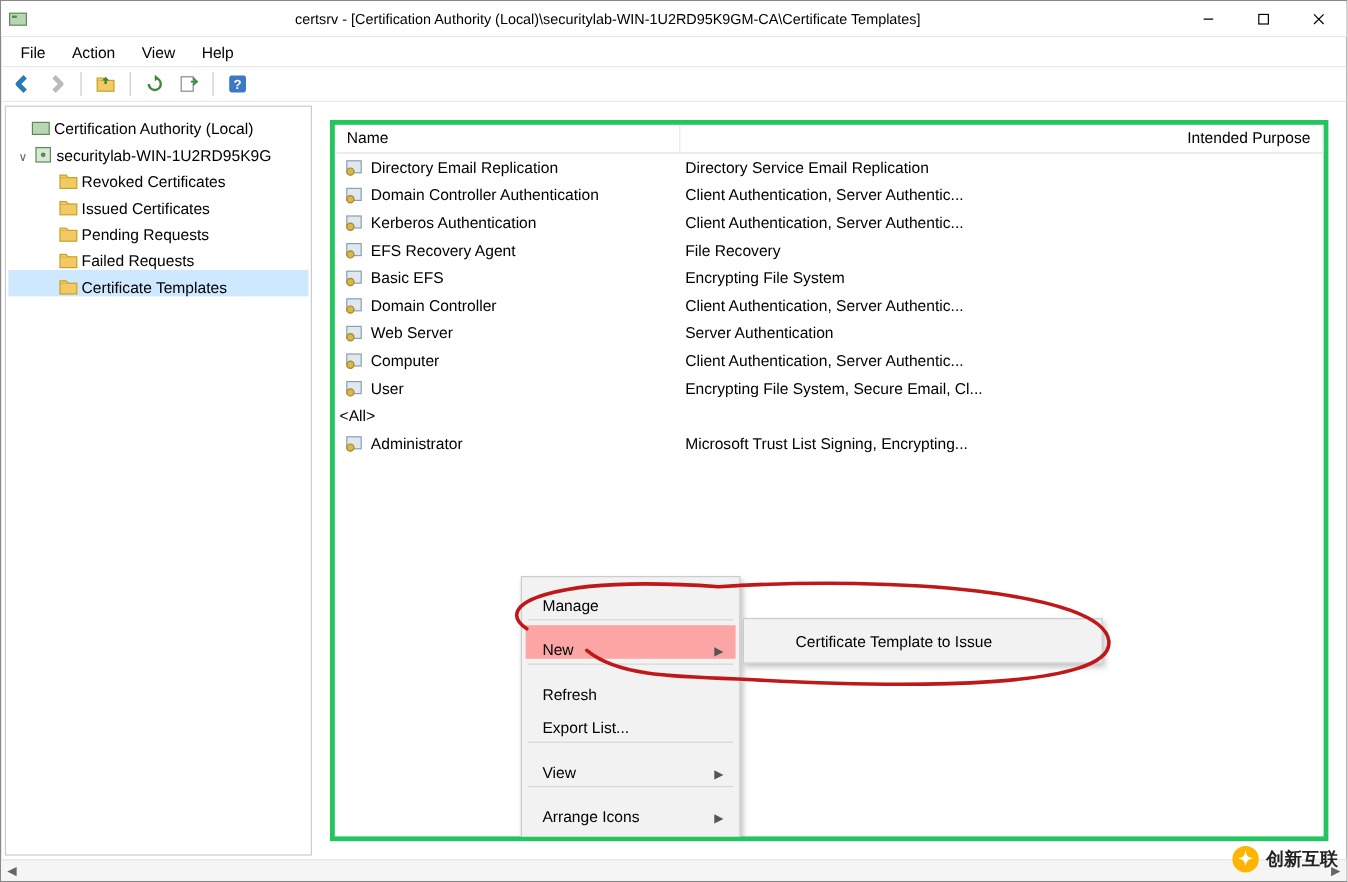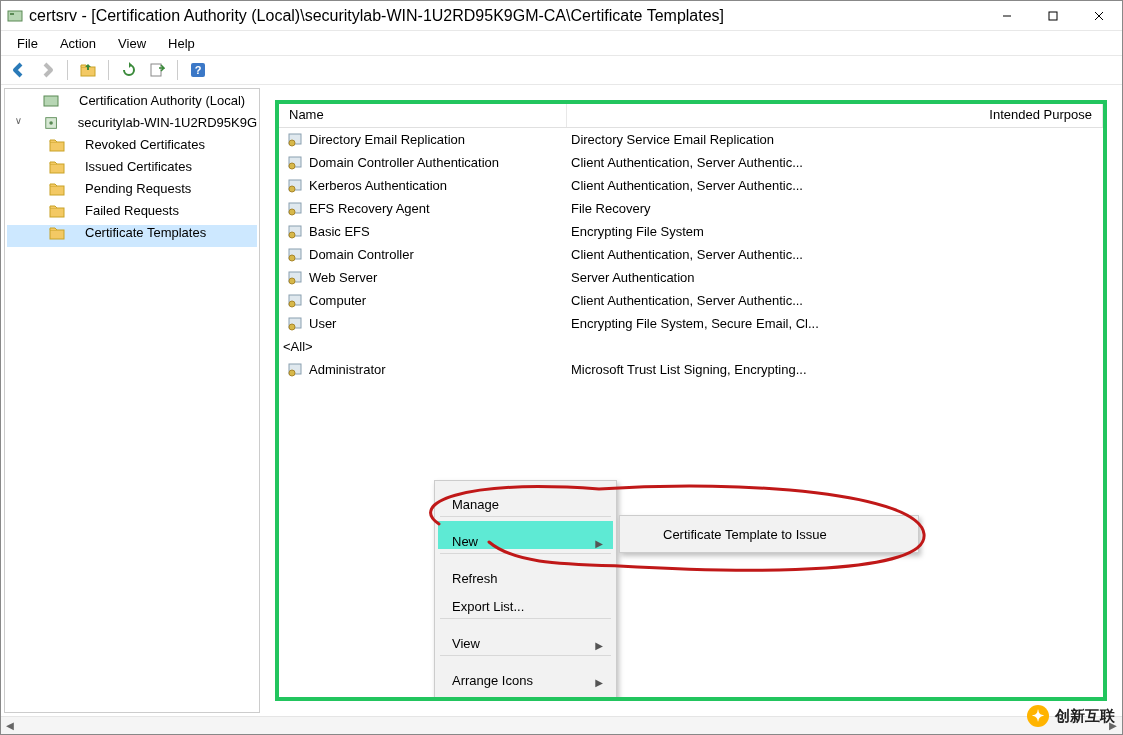--- a/index.html
+++ b/index.html
@@ -1,34 +1,34 @@
 <!DOCTYPE html>
 <html><head>
 <meta charset="utf-8">
 <style>
   * { box-sizing: border-box; margin: 0; padding: 0; }
   html, body { width: 1123px; height: 735px; font-family: "Segoe UI", Tahoma, sans-serif; font-size: 13px; color: #000; background: #fff; overflow: hidden; }
   .window { width: 1123px; height: 735px; border: 1px solid #888; display: flex; flex-direction: column; }
   
   .titlebar { height: 30px; background: #fff; display: flex; align-items: center; padding-left: 6px; border-bottom: 1px solid #e8e8e8; }
   .titlebar .appicon { width: 16px; height: 16px; margin-right: 6px; }
-  .titlebar .title { flex: 1; font-size: 16px; color: #000; }
+  .titlebar .title { flex: 1; font-size: 12px; color: #000; text-align: center; }
   .titlebar .winctrls { display: flex; }
   .titlebar .winctrls div { width: 46px; height: 30px; display: flex; align-items: center; justify-content: center; }
   
   .menubar { height: 24px; display: flex; align-items: center; padding-left: 6px; gap: 2px; }
   .menubar .mitem { padding: 3px 10px; }
   
   .toolbar { height: 30px; border-top: 1px solid #e8e8e8; border-bottom: 1px solid #e8e8e8; display: flex; align-items: center; padding-left: 6px; gap: 4px; }
   .toolbar .tbtn { width: 24px; height: 24px; display: flex; align-items: center; justify-content: center; border-radius: 2px; }
   .toolbar .sep { width: 1px; height: 20px; background: #ccc; margin: 0 4px; }
   
   .body { flex: 1; display: flex; overflow: hidden; }
   .tree { width: 256px; border: 1px solid #ccc; margin: 3px 0 3px 3px; padding: 4px 2px; overflow: hidden; position: relative; }
-  .tree .trow { display: flex; align-items: flex-start; height: 22px; white-space: nowrap; gap: 20px; }
+  .tree .trow { display: flex; align-items: flex-end; height: 22px; white-space: nowrap; gap: 3px; }
   .tree .trow.selected { background: #cde8ff; }
   .tree .indent0 { padding-left: 4px; }
   .tree .indent1 { padding-left: 6px; }
   .tree .indent2 { padding-left: 42px; }
   .tree .twisty { width: 12px; text-align: center; color: #666; font-size: 10px; }
   .tree .noicon { width: 12px; }
   .tree .ticon { width: 16px; height: 16px; }
   .list { flex: 1; border: 4px solid #22c55e; margin: 15px; overflow: hidden; position: relative; }
   .list .header { display: flex; height: 24px; border-bottom: 1px solid #e0e0e0; }
   .list .header .col { padding: 3px 10px; border-right: 1px solid #e8e8e8; }
@@ -36,21 +36,21 @@
   .list .header .col.c2 { flex: 1; text-align: right; }
   .list .rows .lrow { display: flex; height: 23px; align-items: center; }
   .list .rows .lrow .cell1 { width: 288px; padding-left: 8px; display: flex; gap: 6px; }
   .list .rows .lrow .cell2 { flex: 1; padding-left: 4px; white-space: nowrap; overflow: hidden; text-overflow: ellipsis; }
   
   .hscroll { height: 18px; border-top: 1px solid #e5e5e5; background: #f5f5f5; display: flex; align-items: center; }
   .hscroll .arrow { width: 18px; height: 18px; display: flex; align-items: center; justify-content: center; color: #666; }
   
   .context-menu { position: absolute; background: #f2f2f2; border: 1px solid #ccc; box-shadow: 2px 3px 5px rgba(0,0,0,0.25); padding: 3px; min-width: 183px; }
   .context-menu .cmitem { height: 28px; display: flex; align-items: flex-end; padding: 0 28px 0 14px; position: relative; white-space: nowrap; }
-  .context-menu .cmitem.hl { background: #5eead4; }
+  .context-menu .cmitem.hl { background: #fca5a5; }
   .context-menu .cmitem .sub { position: absolute; right: 10px; font-size: 10px; color: #555; }
   .context-menu .divider { height: 1px; background: #d8d8d8; margin: 4px 2px; }
   .submenu { position: absolute; background: #f2f2f2; border: 1px solid #ccc; box-shadow: 2px 3px 5px rgba(0,0,0,0.25); padding: 3px; min-width: 300px; }
   .submenu .cmitem { height: 30px; display: flex; align-items: center; padding: 0 20px 0 40px; }
   
   .annot { position: absolute; pointer-events: none; }
   
   .watermark { position: absolute; right: 8px; bottom: 8px; display: flex; align-items: center; gap: 6px; font-weight: bold; font-size: 15px; color: #222; }
   .watermark .wicon { width: 22px; height: 22px; border-radius: 50%; background: #ffb400; display: flex; align-items: center; justify-content: center; color: #fff; font-weight: bold; }
   

